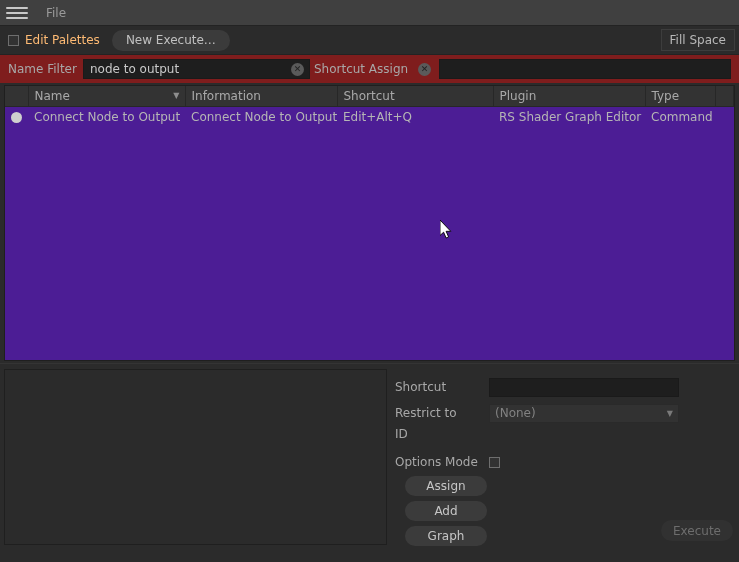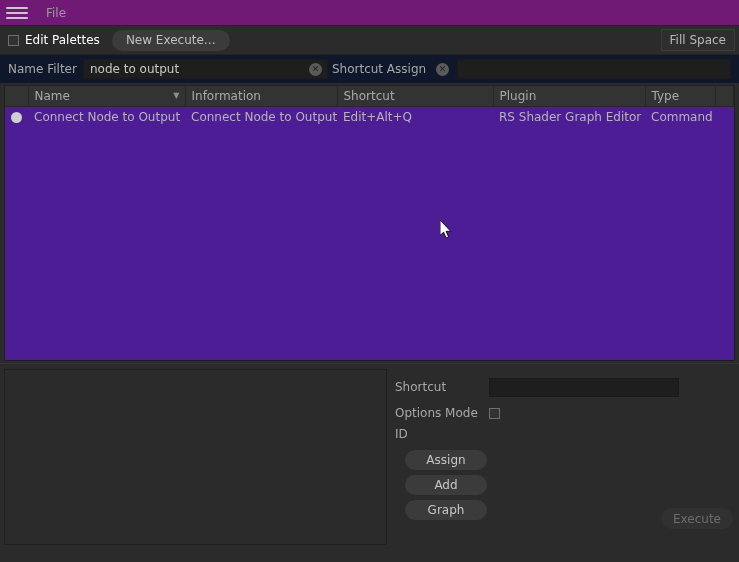--- a/index.html
+++ b/index.html
@@ -15,21 +15,21 @@
     font-family: "DejaVu Sans", "Liberation Sans", sans-serif;
     font-size: 12px;
     color: #b4b4b4;
     position: relative;
     -webkit-font-smoothing: antialiased;
   }
 
   
   .menubar {
     height: 26px;
-    background: #701a75;
+    background: #404040;
     display: flex;
     align-items: center;
     border-bottom: 1px solid #232323;
     box-sizing: border-box;
   }
   .hamburger {
     width: 22px;
     height: 16px;
     margin-left: 6px;
     margin-right: 10px;
@@ -70,21 +70,21 @@
     cursor: pointer;
   }
   .chkbox {
     width: 11px;
     height: 11px;
     border: 1px solid #6e6e6e;
     background: #323232;
     box-sizing: border-box;
     display: inline-block;
   }
-  .chk-label { color: #ffffff; font-size: 12px; }
+  .chk-label { color: #fdba74; font-size: 12px; }
   .pillbtn {
     background: #3b3b3b;
     color: #c0c0c0;
     border: none;
     border-radius: 11px;
     height: 21px;
     padding: 0 14px;
     font-family: inherit;
     font-size: 12px;
     margin-left: 12px;
@@ -99,21 +99,21 @@
     padding: 0 8px;
     font-family: inherit;
     font-size: 12px;
     margin-left: -1px;
     cursor: pointer;
   }
 
   
   .filterbar {
     height: 28px;
-    background: #0f172a;
+    background: #7f1d1d;
     display: flex;
     align-items: center;
     padding: 0 4px;
     box-sizing: border-box;
   }
   .flabel {
     color: #a8a8a8;
     font-size: 12px;
     margin: 0 6px 0 4px;
     white-space: nowrap;
@@ -131,21 +131,21 @@
     background: transparent;
     border: none;
     outline: none;
     color: #c8c8c8;
     font-family: inherit;
     font-size: 12px;
     padding: 0 6px;
     width: 100%;
     height: 100%;
   }
-  .field.name-field { width: 245px; }
+  .field.name-field { width: 227px; }
   .field.shortcut-field { flex: 1 1 auto; margin-right: 4px;}
   .clearicon {
     width: 13px;
     height: 13px;
     flex: 0 0 13px;
     border-radius: 50%;
     background: #5a5a5a;
     color: #222;
     font-size: 9px;
     line-height: 13px;
@@ -304,21 +304,21 @@
     margin-bottom: 5px;
     font-family: inherit;
     font-size: 12px;
     display: block;
     cursor: pointer;
     text-align: center;
   }
   .execbtn {
     position: absolute;
     right: 2px;
-    bottom: 16px;
+    bottom: 4px;
     background: #313131;
     color: #6d6d6d;
     border: none;
     border-radius: 11px;
     height: 21px;
     width: 72px;
     font-family: inherit;
     font-size: 12px;
     cursor: default;
   }
@@ -409,30 +409,37 @@
 
   <div class="form">
 
     <div class="formrow">
       <span class="formlabel">Shortcut</span>
       <div class="formfield">
         <input type="text" value="" style="">
       </div>
     </div>
 
+    <div class="formrow">
+      <span class="formlabel">Restrict to</span>
+      <div class="combo">
+        <span>(None)</span>
+        <span class="chev">▼</span>
+      </div>
+    </div>
+
+    <div class="formrow" style="height:21px">
+      <span class="formlabel idlabel">ID</span>
+    </div>
 
     <div class="formrow">
       <span class="formlabel">Options Mode</span>
       <span class="chkbox"></span>
     </div>
 
-    <div class="formrow" style="height:21px">
-      <span class="formlabel idlabel">ID</span>
-    </div>
-
     <button class="actionbtn">Assign</button>
     <button class="actionbtn">Add</button>
     <button class="actionbtn">Graph</button>
 
     <button class="execbtn">Execute</button>
   </div>
 </div>
 
 <svg class="cursor" viewBox="0 0 12 19" xmlns="http://www.w3.org/2000/svg" style="left: 440px; top: 220px;">
   <polygon points="0,0 0,15.5 3.6,12.2 6.1,18 8.6,16.9 6.1,11.3 10.8,11.3" fill="#ffffff" stroke="#000000" stroke-width="0.9"></polygon>

